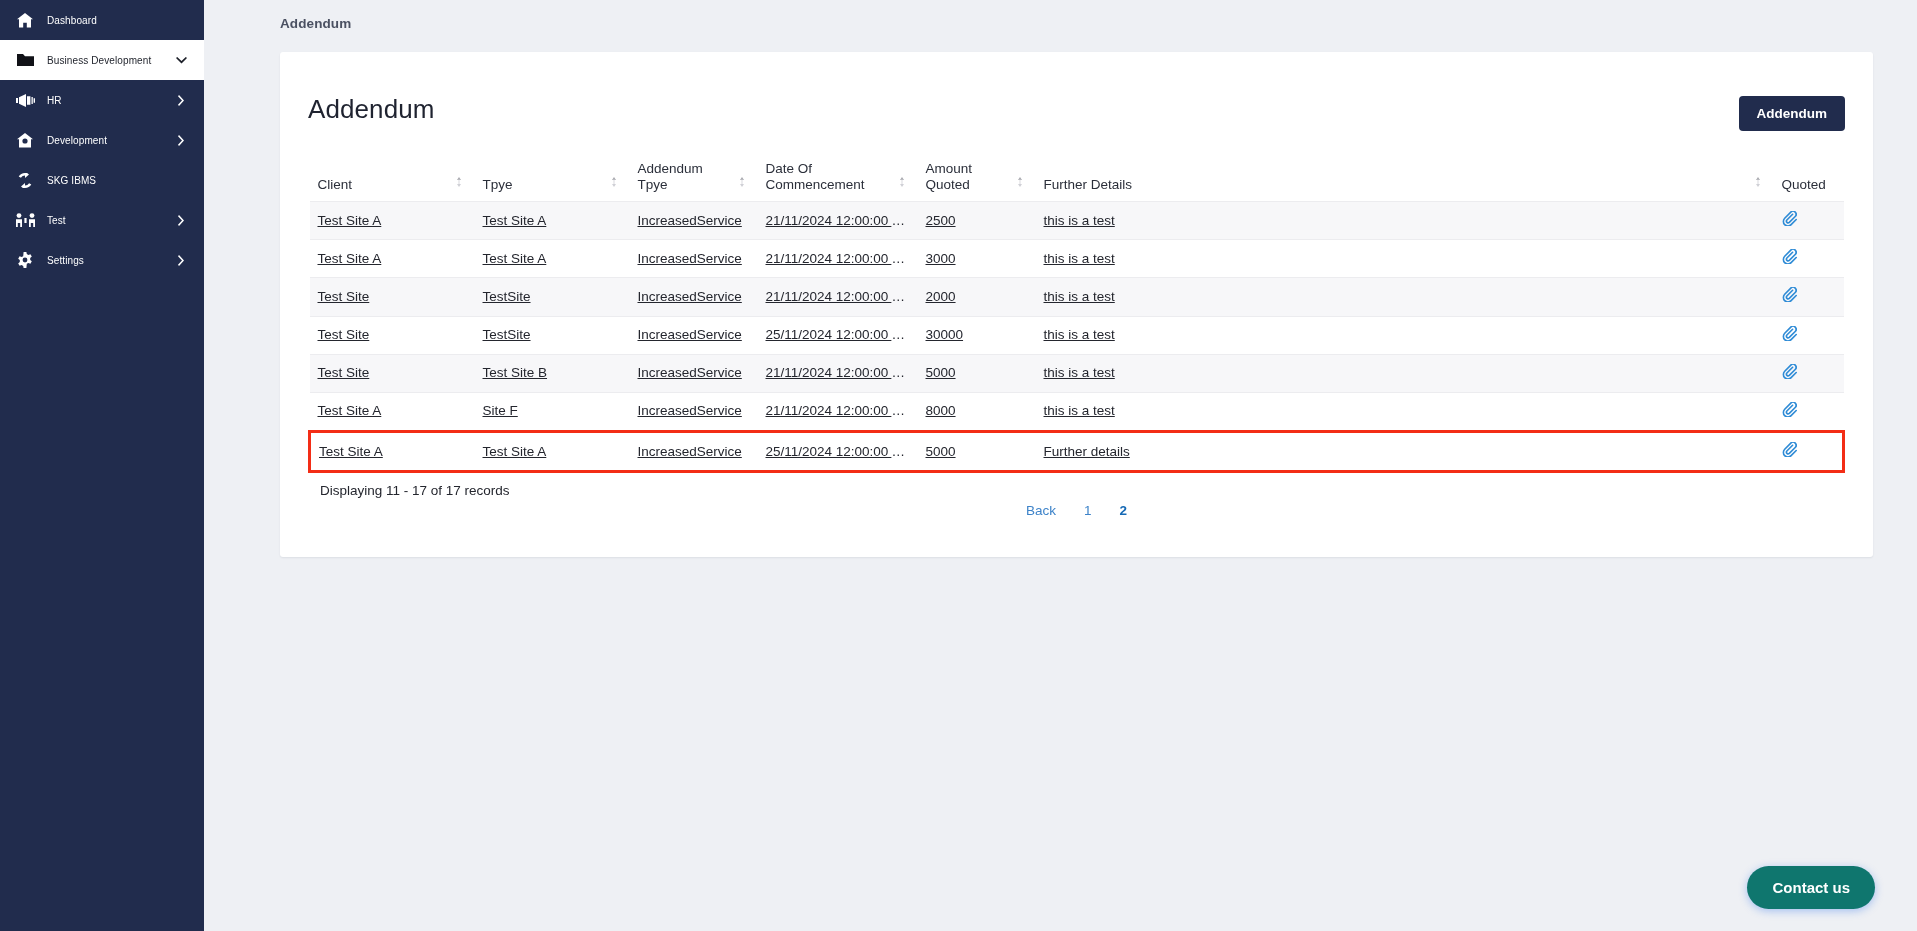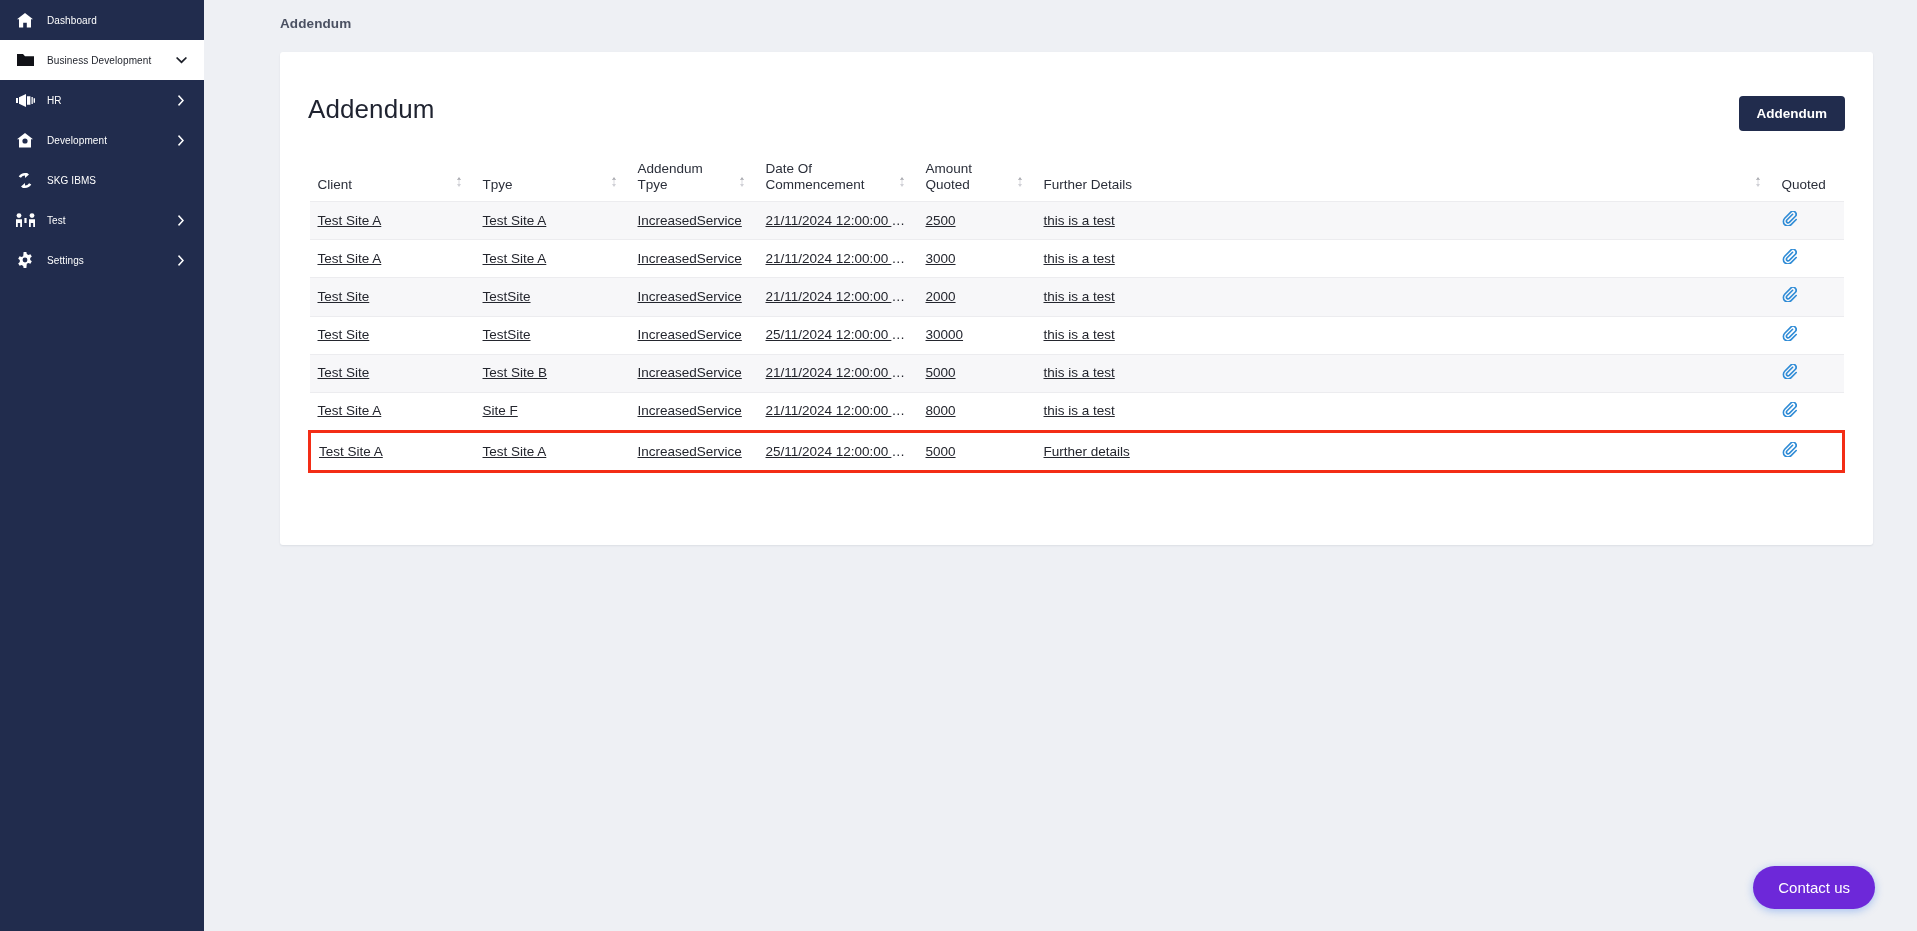--- a/index.html
+++ b/index.html
@@ -134,23 +134,23 @@
   }
   .pager a {
     color: #3d83c9; font-size: 13.5px; text-decoration: none;
     padding: 2px 14px; cursor: pointer;
   }
   .pager a.current { color: #1569b5; font-weight: bold; }
 
   
   .contact-us {
     position: absolute; right: 42px; bottom: 22px;
-    background: #6d28d9; color: #ffffff;
+    background: #0f766e; color: #ffffff;
     border: none; border-radius: 24px;
-    font-size: 15px; font-weight: normal;
+    font-size: 15px; font-weight: bold;
     padding: 13px 25px;
     cursor: pointer;
     box-shadow: 0 2px 9px rgba(26,99,232,.35);
     font-family: "Liberation Sans", sans-serif;
   }
 </style>
 </head>
 <body>
 
 <div class="app">
@@ -433,18 +433,26 @@
                 <td>25/11/2024 12:00:00 AM</td>
                 <td>5000</td>
                 <td>Further details</td>
                 <td class="action-cell"><button class="clip-btn"><svg width="15" height="15" viewBox="0 0 15 15">
                       <path d="M10.6 3.3 4.9 9a1.7 1.7 0 0 0 2.4 2.4l5.9-5.9a3.1 3.1 0 0 0-4.4-4.4L2.7 7.2a4.5 4.5 0 0 0 6.4 6.4l5.1-5.1" fill="none" stroke="#2e8bd6" stroke-width="1.6" stroke-linecap="round"></path>
                     </svg></button></td>
               </tr>
             </tbody>
         </table>
 
+        <div class="table-footer">
+          <div class="records">Displaying 11 - 17 of 17 records</div>
+          <div class="pager" id="pager">
+              <a>Back</a>
+              <a>1</a>
+              <a class="current">2</a>
+            </div>
+        </div>
       </div>
     </section>
 
     <button class="contact-us">Contact us</button>
   </main>
 </div>
 
 </body></html>

